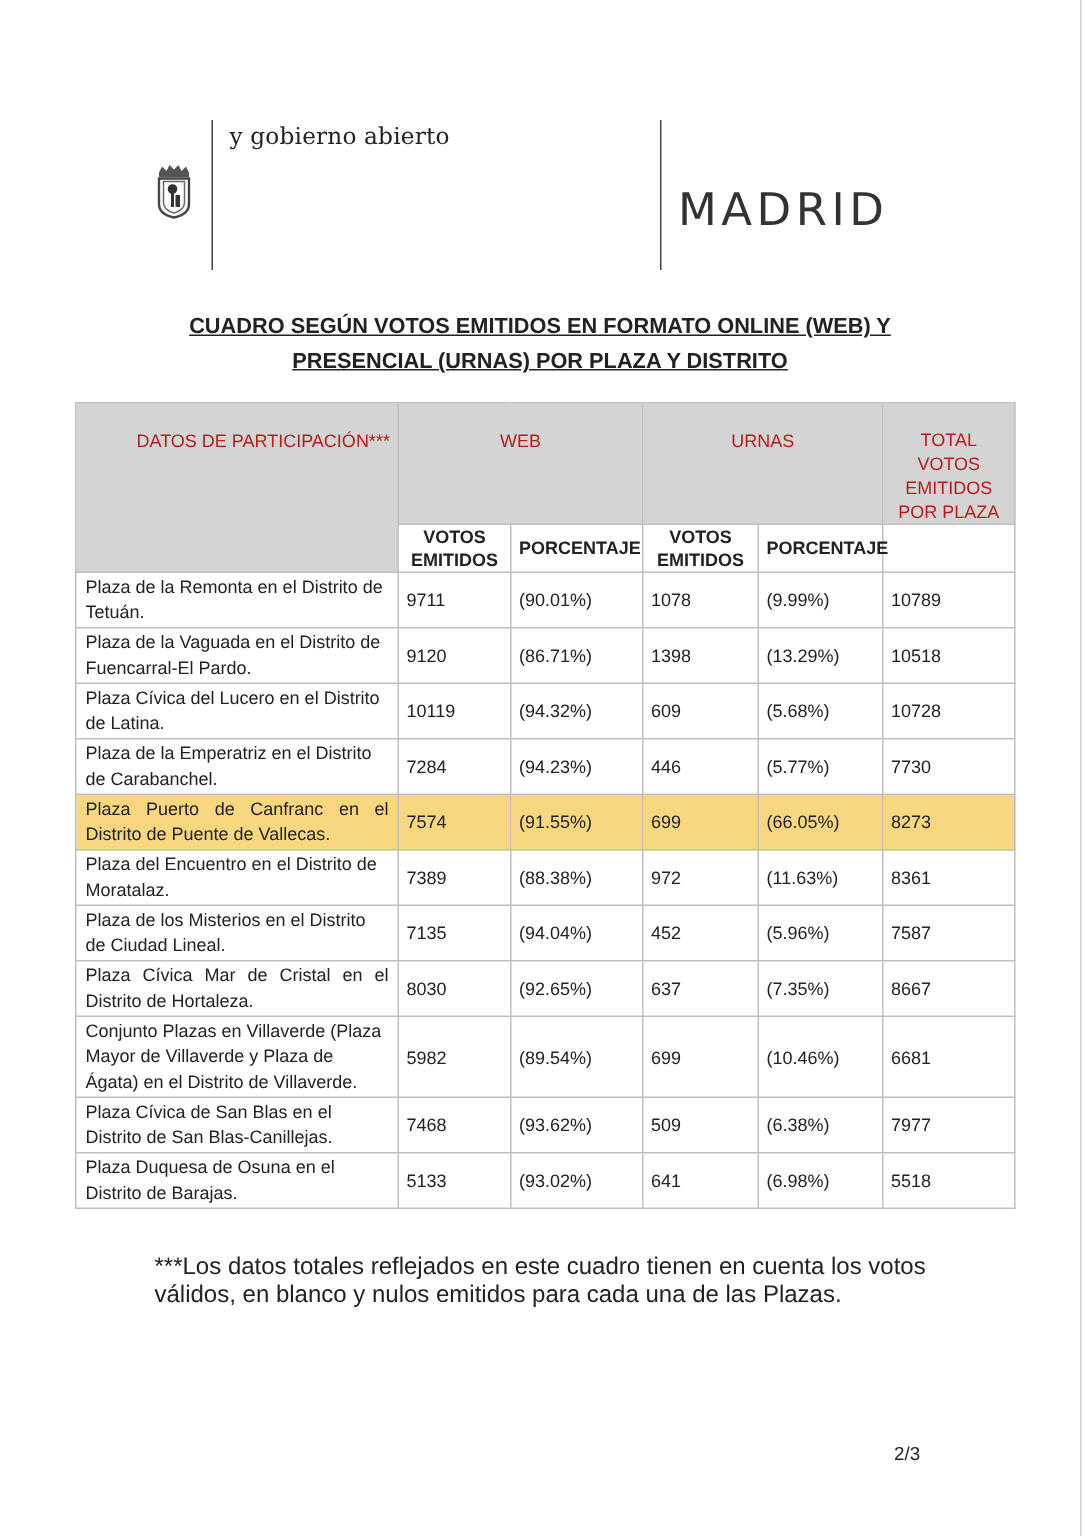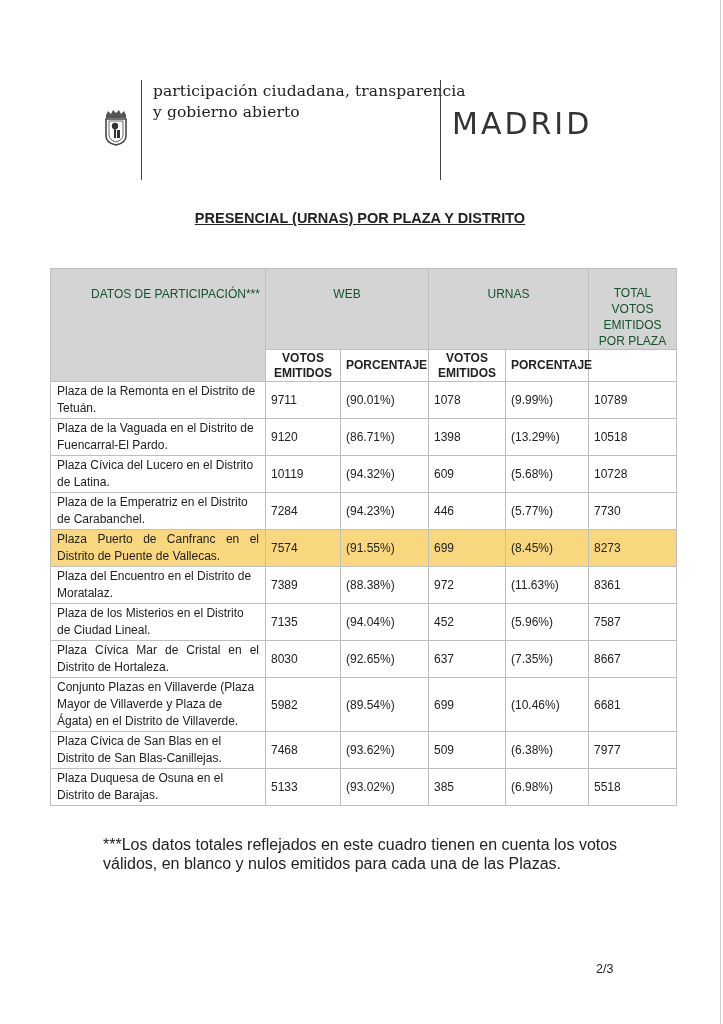--- a/index.html
+++ b/index.html
@@ -7,28 +7,28 @@
     width: 723px; height: 1024px; background: #ffffff; position: relative; overflow: hidden;
     font-family: "Liberation Sans", sans-serif; color: #1a1a1a;
   }
   .header { position: absolute; left: 95px; top: 75px; width: 520px; height: 110px; }
   .crest { position: absolute; left: 8px; top: 33px; width: 26px; height: 38px; }
   .vline { position: absolute; top: 5px; width: 1px; height: 100px; background: #444; }
   .vline.l1 { left: 46px; }
   .vline.l2 { left: 345px; }
   .h-title { position: absolute; left: 58px; top: 6px; font-family: "DejaVu Serif", serif; font-size: 15.5px; line-height: 21px; color: #222; letter-spacing: 0.1px; }
   .h-sub { position: absolute; left: 58px; top: 60px; font-family: "DejaVu Serif", serif; font-size: 11px; line-height: 22px; color: #222; }
-  .madrid { position: absolute; left: 357px; top: 31px; font-family: "DejaVu Sans", sans-serif; font-size: 30px; letter-spacing: 3px; color: #333; font-weight: normal; }
+  .madrid { position: absolute; left: 357px; top: 48px; font-family: "DejaVu Sans", sans-serif; font-size: 30px; letter-spacing: 3px; color: #333; font-weight: normal; }
 
   .doc-title { position: absolute; left: 60px; top: 207px; width: 600px; text-align: center; font-family: "Liberation Sans", sans-serif; font-weight: bold; font-size: 14.5px; line-height: 23px; color: #222; }
   .doc-title span { text-decoration: underline; display: block; }
 
   table.data { position: absolute; left: 50px; top: 268px; border-collapse: collapse; font-size: 12px; width: 626px; table-layout: fixed; }
   table.data td, table.data th { border: 1px solid #bfbfbf; padding: 0 5px; }
-  .hdr-cell { background: #d4d4d4; font-weight: normal; vertical-align: top; text-align: center; padding-top: 18px !important; color: #14532d; }
+  .hdr-cell { background: #d4d4d4; font-weight: normal; vertical-align: top; text-align: center; padding-top: 18px !important; color: #b91c1c; }
   .hdr-cell.first { text-align: left; padding-left: 40px !important; }
   .hdr-cell.total { padding-top: 16px !important; line-height: 16px; }
   .sub-cell { background: #fff; text-align: center; vertical-align: middle; color: #222; line-height: 15px; }
   td.name { text-align: left; line-height: 17px; padding: 1px 6px !important; color: #222; margin-left: 16px; }
   td.name.justify { text-align: justify; text-align-last: left; }
   td.num { text-align: left; vertical-align: middle; color: #222; }
   tr.highlight td { background: #f9d77e; }
   tr.r2 { height: 35px; }
   tr.r3 { height: 52px; }
 
@@ -43,28 +43,28 @@
   <svg class="crest" viewBox="0 0 26 38">
     <path d="M3 7 L5 3 L8 6 L10 2 L13 5 L16 2 L18 6 L21 3 L23 7 L23 10 L3 10 Z" fill="#555"></path>
     <path d="M3 11 L23 11 L23 28 Q23 35 13 37 Q3 35 3 28 Z" fill="#fff" stroke="#444" stroke-width="1.6"></path>
     <path d="M6 13 L20 13 L20 27 Q20 32 13 34 Q6 32 6 27 Z" fill="none" stroke="#666" stroke-width="1"></path>
     <circle cx="12" cy="18" r="3.2" fill="#333"></circle>
     <rect x="11" y="20" width="2" height="10" fill="#333"></rect>
     <path d="M14 22 L17 22 L17 30 L14 30 Z" fill="#333"></path>
   </svg>
   <div class="vline l1"></div>
   <div class="h-title">
-    <div>participación ciudadana, transparencia</div>
     <div>y gobierno abierto</div>
   </div>
   <div class="vline l2"></div>
   <div class="madrid">MADRID</div>
 </div>
 
 <div class="doc-title">
+  <span>CUADRO SEGÚN VOTOS EMITIDOS EN FORMATO ONLINE (WEB) Y</span>
   <span>PRESENCIAL (URNAS) POR PLAZA Y DISTRITO</span>
 </div>
 
 <table class="data">
   <colgroup>
     <col style="width:215px">
       <col style="width:75px">
       <col style="width:88px">
       <col style="width:77px">
       <col style="width:83px">
@@ -116,21 +116,21 @@
         <td class="num">(94.23%)</td>
         <td class="num">446</td>
         <td class="num">(5.77%)</td>
         <td class="num">7730</td>
       </tr>
       <tr class="r2 highlight">
         <td class="name justify">Plaza Puerto de Canfranc en el Distrito de Puente de Vallecas.</td>
         <td class="num">7574</td>
         <td class="num">(91.55%)</td>
         <td class="num">699</td>
-        <td class="num">(8.45%)</td>
+        <td class="num">(66.05%)</td>
         <td class="num">8273</td>
       </tr>
       <tr class="r2">
         <td class="name">Plaza del Encuentro en el Distrito de Moratalaz.</td>
         <td class="num">7389</td>
         <td class="num">(88.38%)</td>
         <td class="num">972</td>
         <td class="num">(11.63%)</td>
         <td class="num">8361</td>
       </tr>
@@ -163,21 +163,21 @@
         <td class="num">7468</td>
         <td class="num">(93.62%)</td>
         <td class="num">509</td>
         <td class="num">(6.38%)</td>
         <td class="num">7977</td>
       </tr>
       <tr class="r2">
         <td class="name">Plaza Duquesa de Osuna en el Distrito de Barajas.</td>
         <td class="num">5133</td>
         <td class="num">(93.02%)</td>
-        <td class="num">385</td>
+        <td class="num">641</td>
         <td class="num">(6.98%)</td>
         <td class="num">5518</td>
       </tr>
     </tbody>
 </table>
 
 <div class="footnote">***Los datos totales reflejados en este cuadro tienen en cuenta los votos válidos, en blanco y nulos emitidos para cada una de las Plazas.</div>
 <div class="page-num">2/3</div>
 <div class="edge"></div>
 

